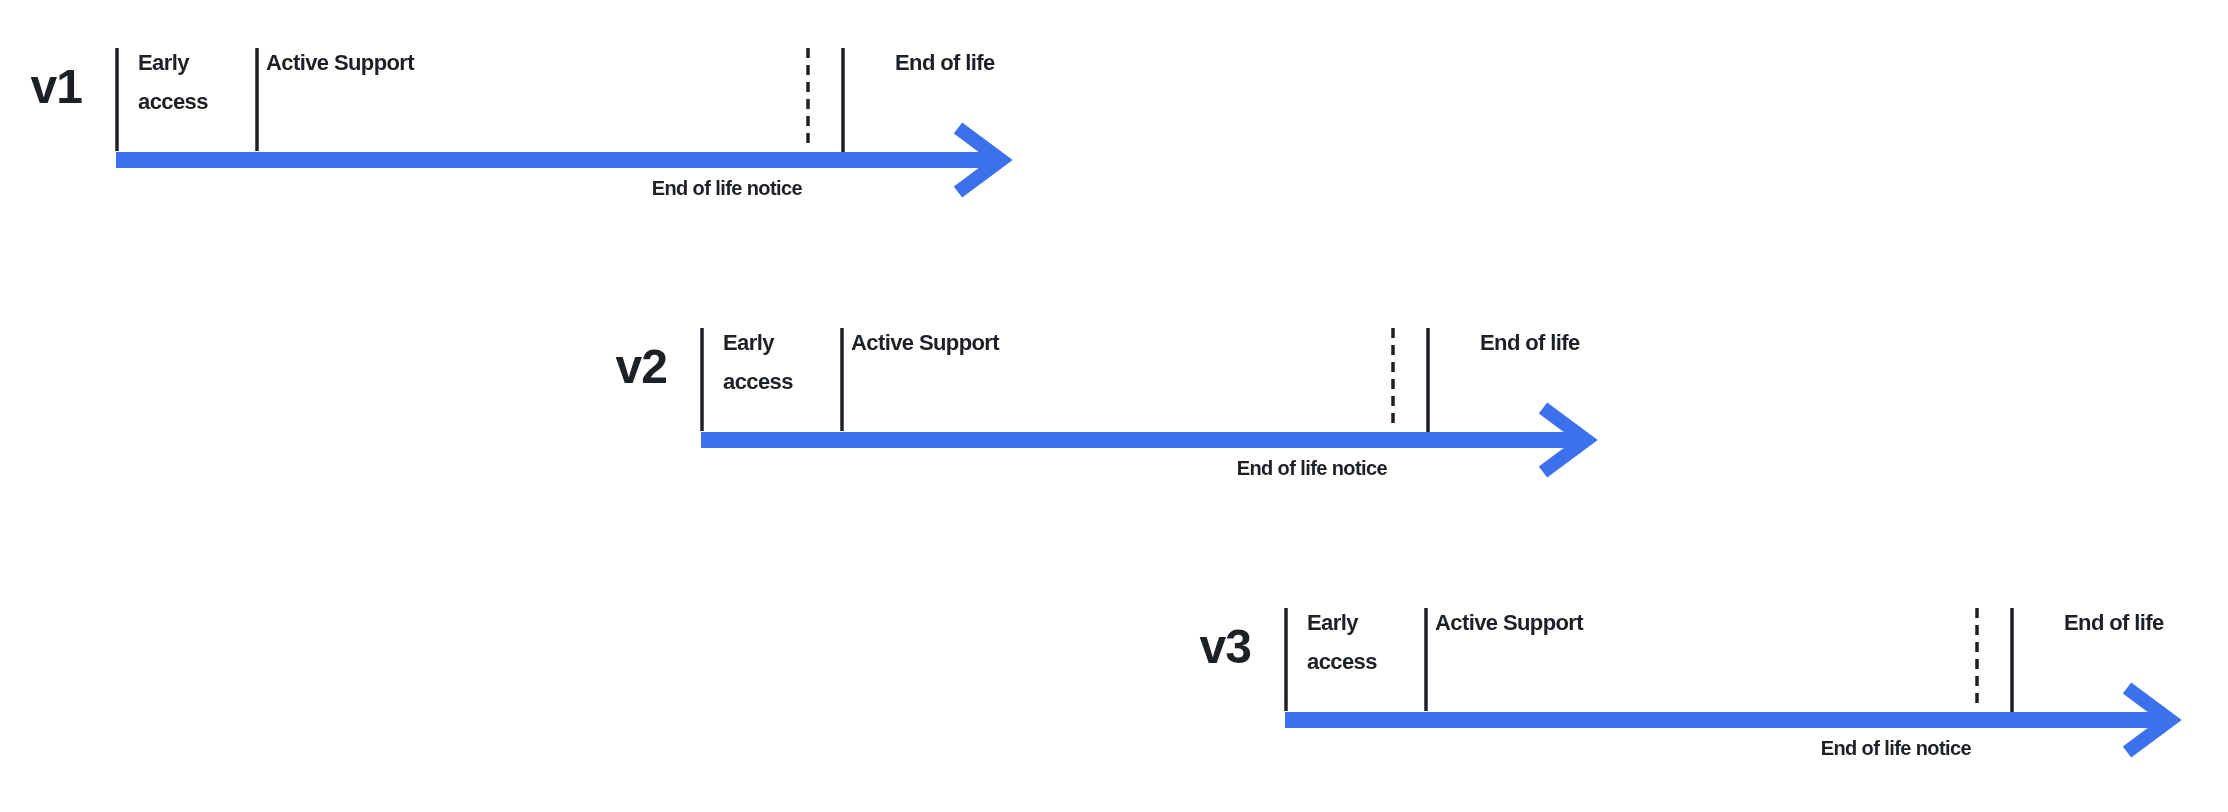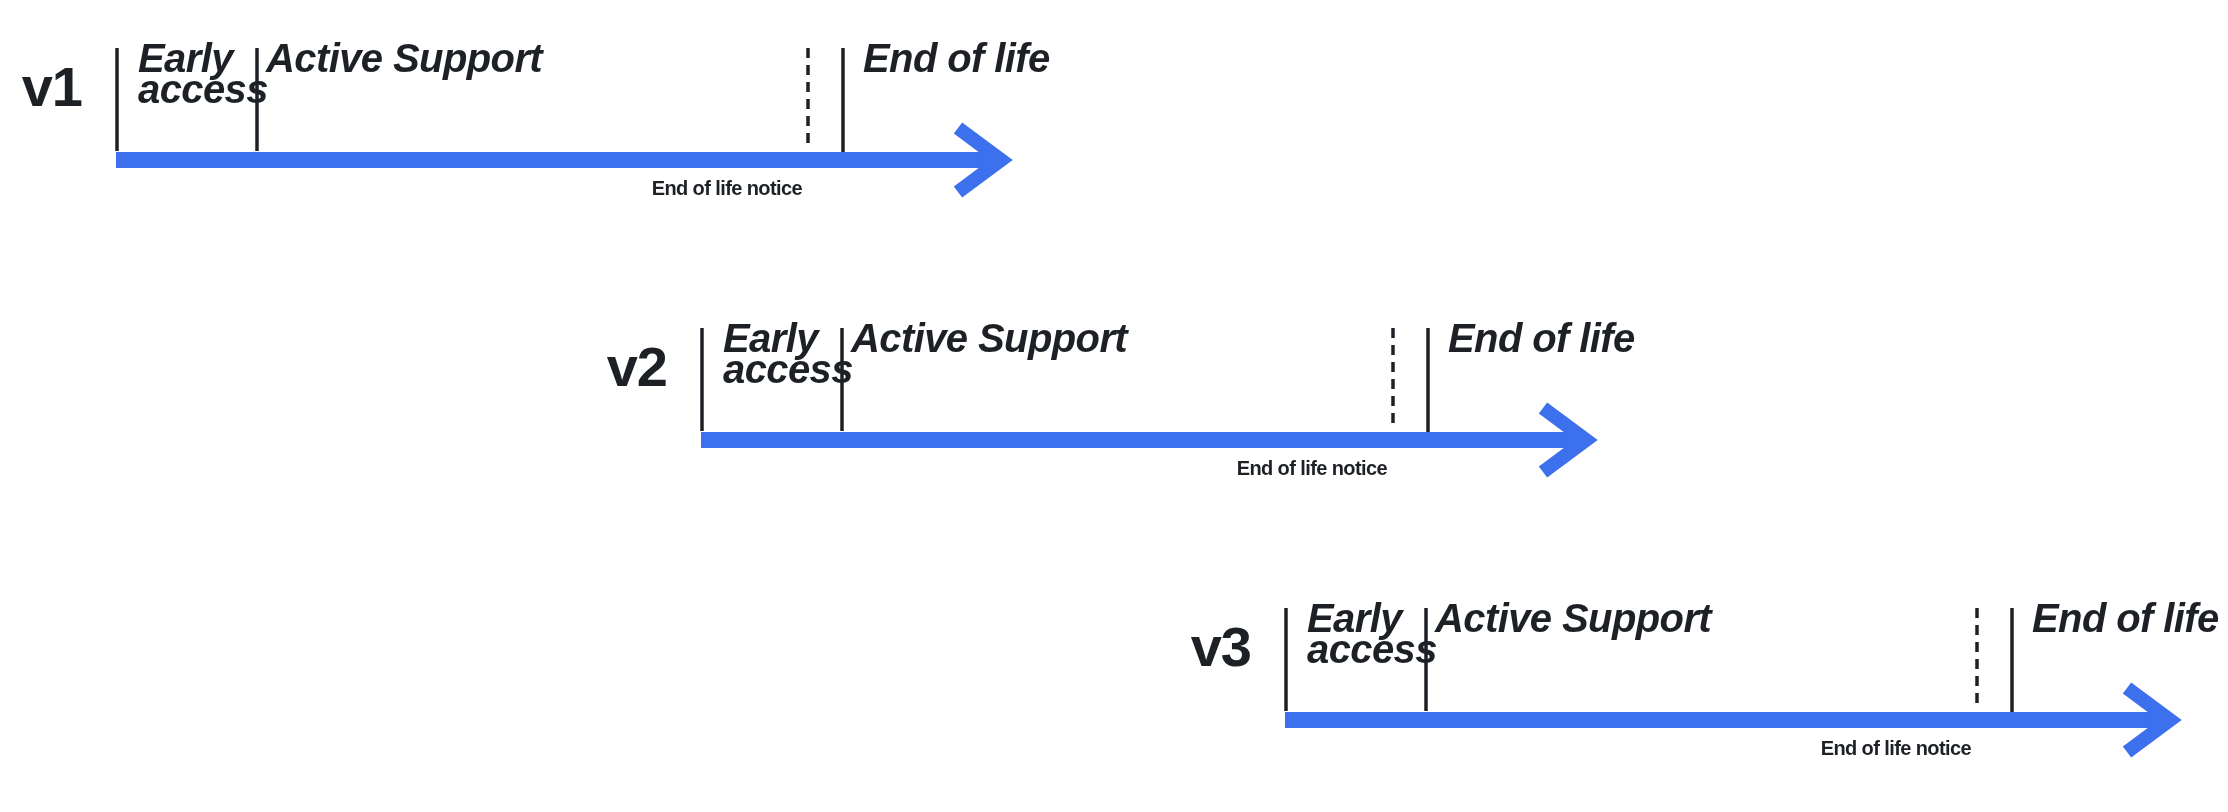--- a/index.html
+++ b/index.html
@@ -10,31 +10,31 @@
   body{
     width:2228px;height:812px;position:relative;overflow:hidden;
     font-family:"Liberation Sans", sans-serif;color:var(--ink);
   }
   .timeline{
     position:absolute;width:1010px;height:182px;
   }
   .timeline svg{position:absolute;left:0;top:0;}
   .vlabel{
     position:absolute;left:0;top:33px;width:62px;
-    font-size:56px;line-height:48px;font-weight:700;text-align:right;
+    font-size:48px;line-height:48px;font-weight:700;text-align:right;
     letter-spacing:-1px;color:var(--ink);
   }
   .plabel{
     position:absolute;top:13px;
-    font-size:40px;line-height:31px;font-weight:700;
-    letter-spacing:-0.6px;color:var(--ink);white-space:nowrap;font-style:italic;
+    font-size:22px;line-height:39px;font-weight:700;
+    letter-spacing:-0.6px;color:var(--ink);white-space:nowrap;
   }
   .plabel.early{left:118px;width:116px;white-space:normal;}
   .plabel.active{left:246px;text-align:right;}
-  .plabel.eol{left:843px;}
+  .plabel.eol{left:875px;}
   .notice{
     position:absolute;left:482px;top:142px;width:300px;
     font-size:20px;line-height:33px;font-weight:700;text-align:right;
     letter-spacing:-0.6px;color:var(--ink);white-space:nowrap;
   }
   .t1{left:20px;top:30px;}
   .t2{left:605px;top:310px;}
   .t3{left:1189px;top:590px;}
   .tick{stroke:var(--ink);stroke-width:3.5;}
   .tick.dashed{stroke-dasharray:10 7;}

